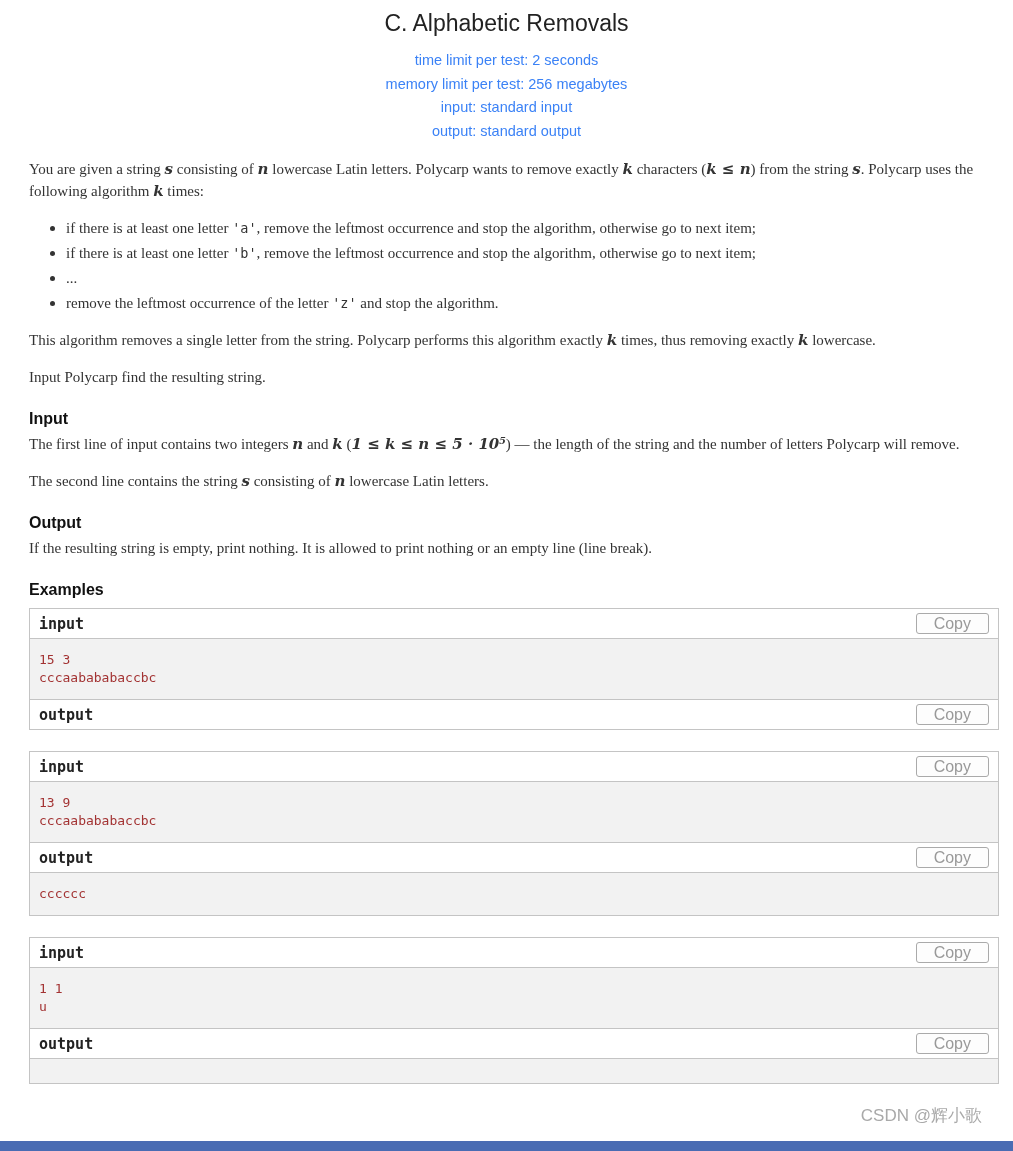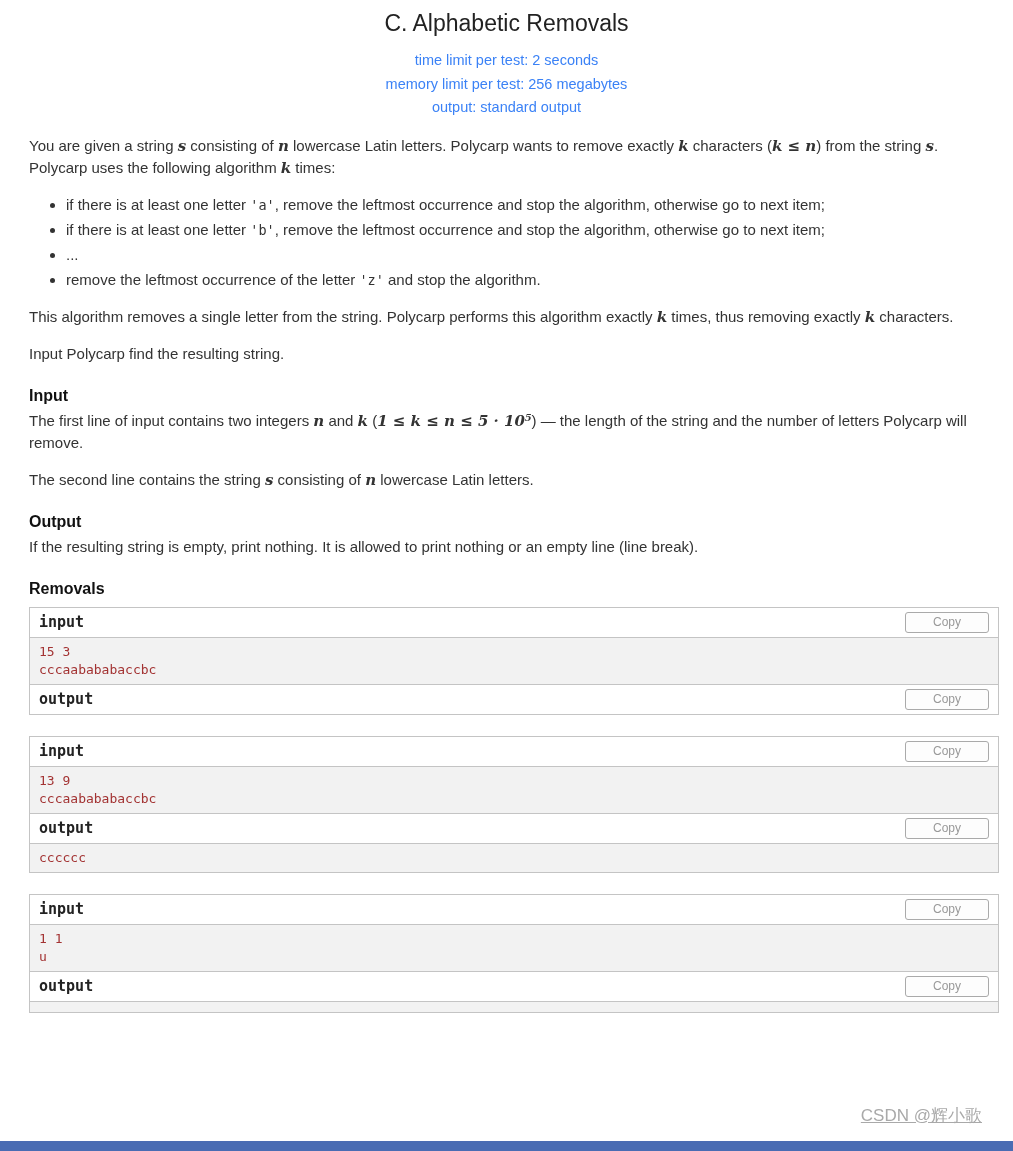--- a/index.html
+++ b/index.html
@@ -29,21 +29,21 @@
   .steps-list li { line-height: 22px; margin: 3px 0; }
 
   .sec-heading {
     font-size: 16px;
     font-weight: 700;
     color: #111;
     margin: 22px 0 2px;
   }
   .sec-heading + .para { margin-top: 5px; }
 
-  .seg-text { font-family: Liberation Sans, sans-serif; margin-top: 42px; }
+  .seg-text { font-family: Liberation Serif, serif; margin-top: 42px; }
   .seg-math {
     font-family: "DejaVu Serif", serif;
     font-style: italic;
     font-weight: 700;
   }
   .seg-code {
     font-family: "DejaVu Sans Mono", monospace;
     font-size: 13.5px;
   }
 
@@ -63,95 +63,95 @@
     border-top: 1px solid var(--border, #c4c4c4);
   }
   .ex-label {
     font-family: "DejaVu Sans Mono", monospace;
     font-weight: 700;
     font-size: 15px;
     color: #222;
   }
   .copy-btn {
     font-family: "Liberation Sans", sans-serif;
-    font-size: 12px;
+    font-size: 16px;
     color: #999;
     background: #fdfdfd;
     border: 1px solid #aaa;
     border-radius: 3px;
-    padding: 2px 27px;
+    padding: 2px 17px;
     cursor: pointer;
     line-height: 15px;
   }
   .ex-pre {
     margin: 0;
-    padding: 5px 9px;
+    padding: 12px 9px;
     min-height: 11px;
     background: var(--pre-bg, #f2f2f2);
     color: var(--code-text, #a33333);
     font-family: "DejaVu Sans Mono", monospace;
     font-size: 13px;
     line-height: 18px;
     white-space: pre;
   }
 
   .watermark {
     position: absolute;
     right: 31px;
     bottom: 24px;
     font-size: 17px;
     color: #a9a9a9;
-    text-decoration: underline;
   }
   .footer-bar {
     position: absolute;
     left: 0; right: 0; bottom: 0;
     height: 10px;
     background: var(--footer-bar, #4a6cb3);
   }
 </style>
 </head>
 <body>
 
 <header class="problem-header">
   <div class="problem-title">C. Alphabetic Removals</div>
   <div>
     <div class="meta-line">time limit per test: 2 seconds</div>
     <div class="meta-line">memory limit per test: 256 megabytes</div>
+    <div class="meta-line">input: standard input</div>
     <div class="meta-line">output: standard output</div>
   </div>
 </header>
 
 <main class="content">
 
   <section>
     <p class="para"><span class="seg-text">You are given a string </span><span class="seg-math">s</span><span class="seg-text"> consisting of </span><span class="seg-math">n</span><span class="seg-text"> lowercase Latin letters. Polycarp wants to remove exactly </span><span class="seg-math">k</span><span class="seg-text"> characters (</span><span class="seg-math">k ≤ n</span><span class="seg-text">) from the string </span><span class="seg-math">s</span><span class="seg-text">. Polycarp uses the following algorithm </span><span class="seg-math">k</span><span class="seg-text"> times:</span></p>
     <ul class="steps-list">
       <li><span class="seg-text">if there is at least one letter </span><span class="seg-code">'a'</span><span class="seg-text">, remove the leftmost occurrence and stop the algorithm, otherwise go to next item;</span></li>
       <li><span class="seg-text">if there is at least one letter </span><span class="seg-code">'b'</span><span class="seg-text">, remove the leftmost occurrence and stop the algorithm, otherwise go to next item;</span></li>
       <li><span class="seg-text">...</span></li>
       <li><span class="seg-text">remove the leftmost occurrence of the letter </span><span class="seg-code">'z'</span><span class="seg-text"> and stop the algorithm.</span></li>
     </ul>
-    <p class="para"><span class="seg-text">This algorithm removes a single letter from the string. Polycarp performs this algorithm exactly </span><span class="seg-math">k</span><span class="seg-text"> times, thus removing exactly </span><span class="seg-math">k</span><span class="seg-text"> characters.</span></p>
+    <p class="para"><span class="seg-text">This algorithm removes a single letter from the string. Polycarp performs this algorithm exactly </span><span class="seg-math">k</span><span class="seg-text"> times, thus removing exactly </span><span class="seg-math">k</span><span class="seg-text"> lowercase.</span></p>
     <p class="para"><span class="seg-text">Input Polycarp find the resulting string.</span></p>
   </section>
 
   <section>
     <div class="sec-heading">Input</div>
     <p class="para"><span class="seg-text">The first line of input contains two integers </span><span class="seg-math">n</span><span class="seg-text"> and </span><span class="seg-math">k</span><span class="seg-text"> (</span><span class="seg-math">1 ≤ k ≤ n ≤ 5 · 10⁵</span><span class="seg-text">) — the length of the string and the number of letters Polycarp will remove.</span></p>
     <p class="para"><span class="seg-text">The second line contains the string </span><span class="seg-math">s</span><span class="seg-text"> consisting of </span><span class="seg-math">n</span><span class="seg-text"> lowercase Latin letters.</span></p>
   </section>
 
   <section>
     <div class="sec-heading">Output</div>
     <p class="para"><span class="seg-text">If the resulting string is empty, print nothing. It is allowed to print nothing or an empty line (line break).</span></p>
   </section>
 
   <section>
-    <div class="sec-heading examples-heading">Removals</div>
+    <div class="sec-heading examples-heading">Examples</div>
 
     <div class="example">
       <div class="ex-head">
         <span class="ex-label">input</span>
         <button class="copy-btn">Copy</button>
       </div>
       <pre class="ex-pre">15 3
 cccaabababaccbc</pre>
       <div class="ex-head">
         <span class="ex-label">output</span>

